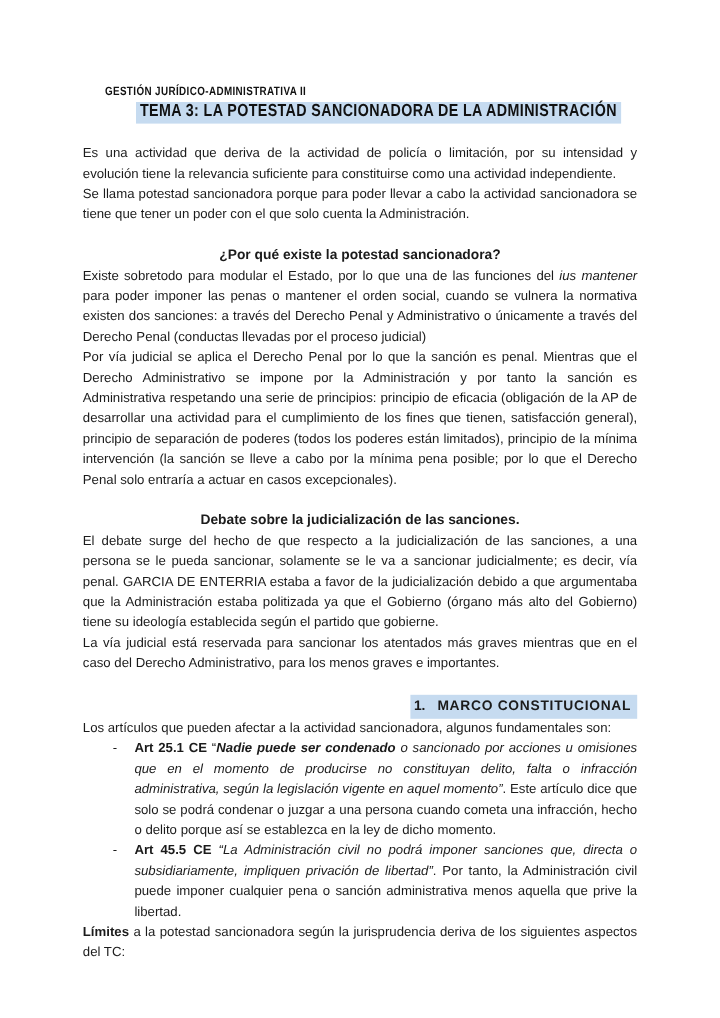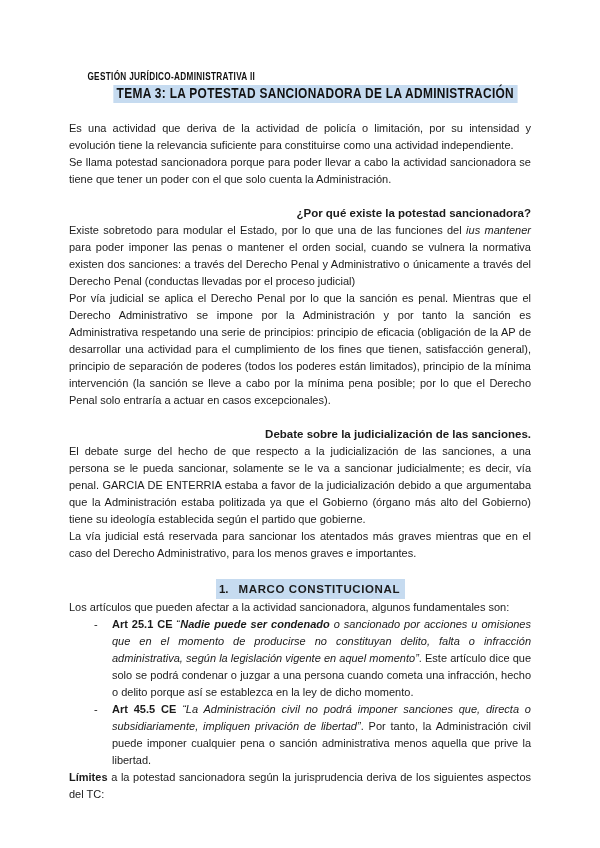--- a/index.html
+++ b/index.html
@@ -40,23 +40,23 @@
     line-height: 17px;
     text-align: justify;
   }
   .body-text p { margin: 0; }
   .mt { margin-top: 17px !important; }
   .h {
     font-size: 11.5px;
     font-weight: 700;
     margin: 0;
     line-height: 17px;
-    text-align: right;
+    text-align: center;
   }
-  .marco-row { margin-top: 17px; line-height: 18px; text-align: center; }
+  .marco-row { margin-top: 17px; line-height: 18px; text-align: right; }
   .marco-chip {
     display: inline-block;
     background: var(--highlight, #c6dbf0);
     font-weight: 700;
     font-size: 11.5px;
     margin-left: 21px;
     padding: 1px 5px 1px 3px;
   }
   .marco-num { display: inline-block; }
   .marco-title { display: inline-block; margin-left: 10px; letter-spacing: 0.6px; }

